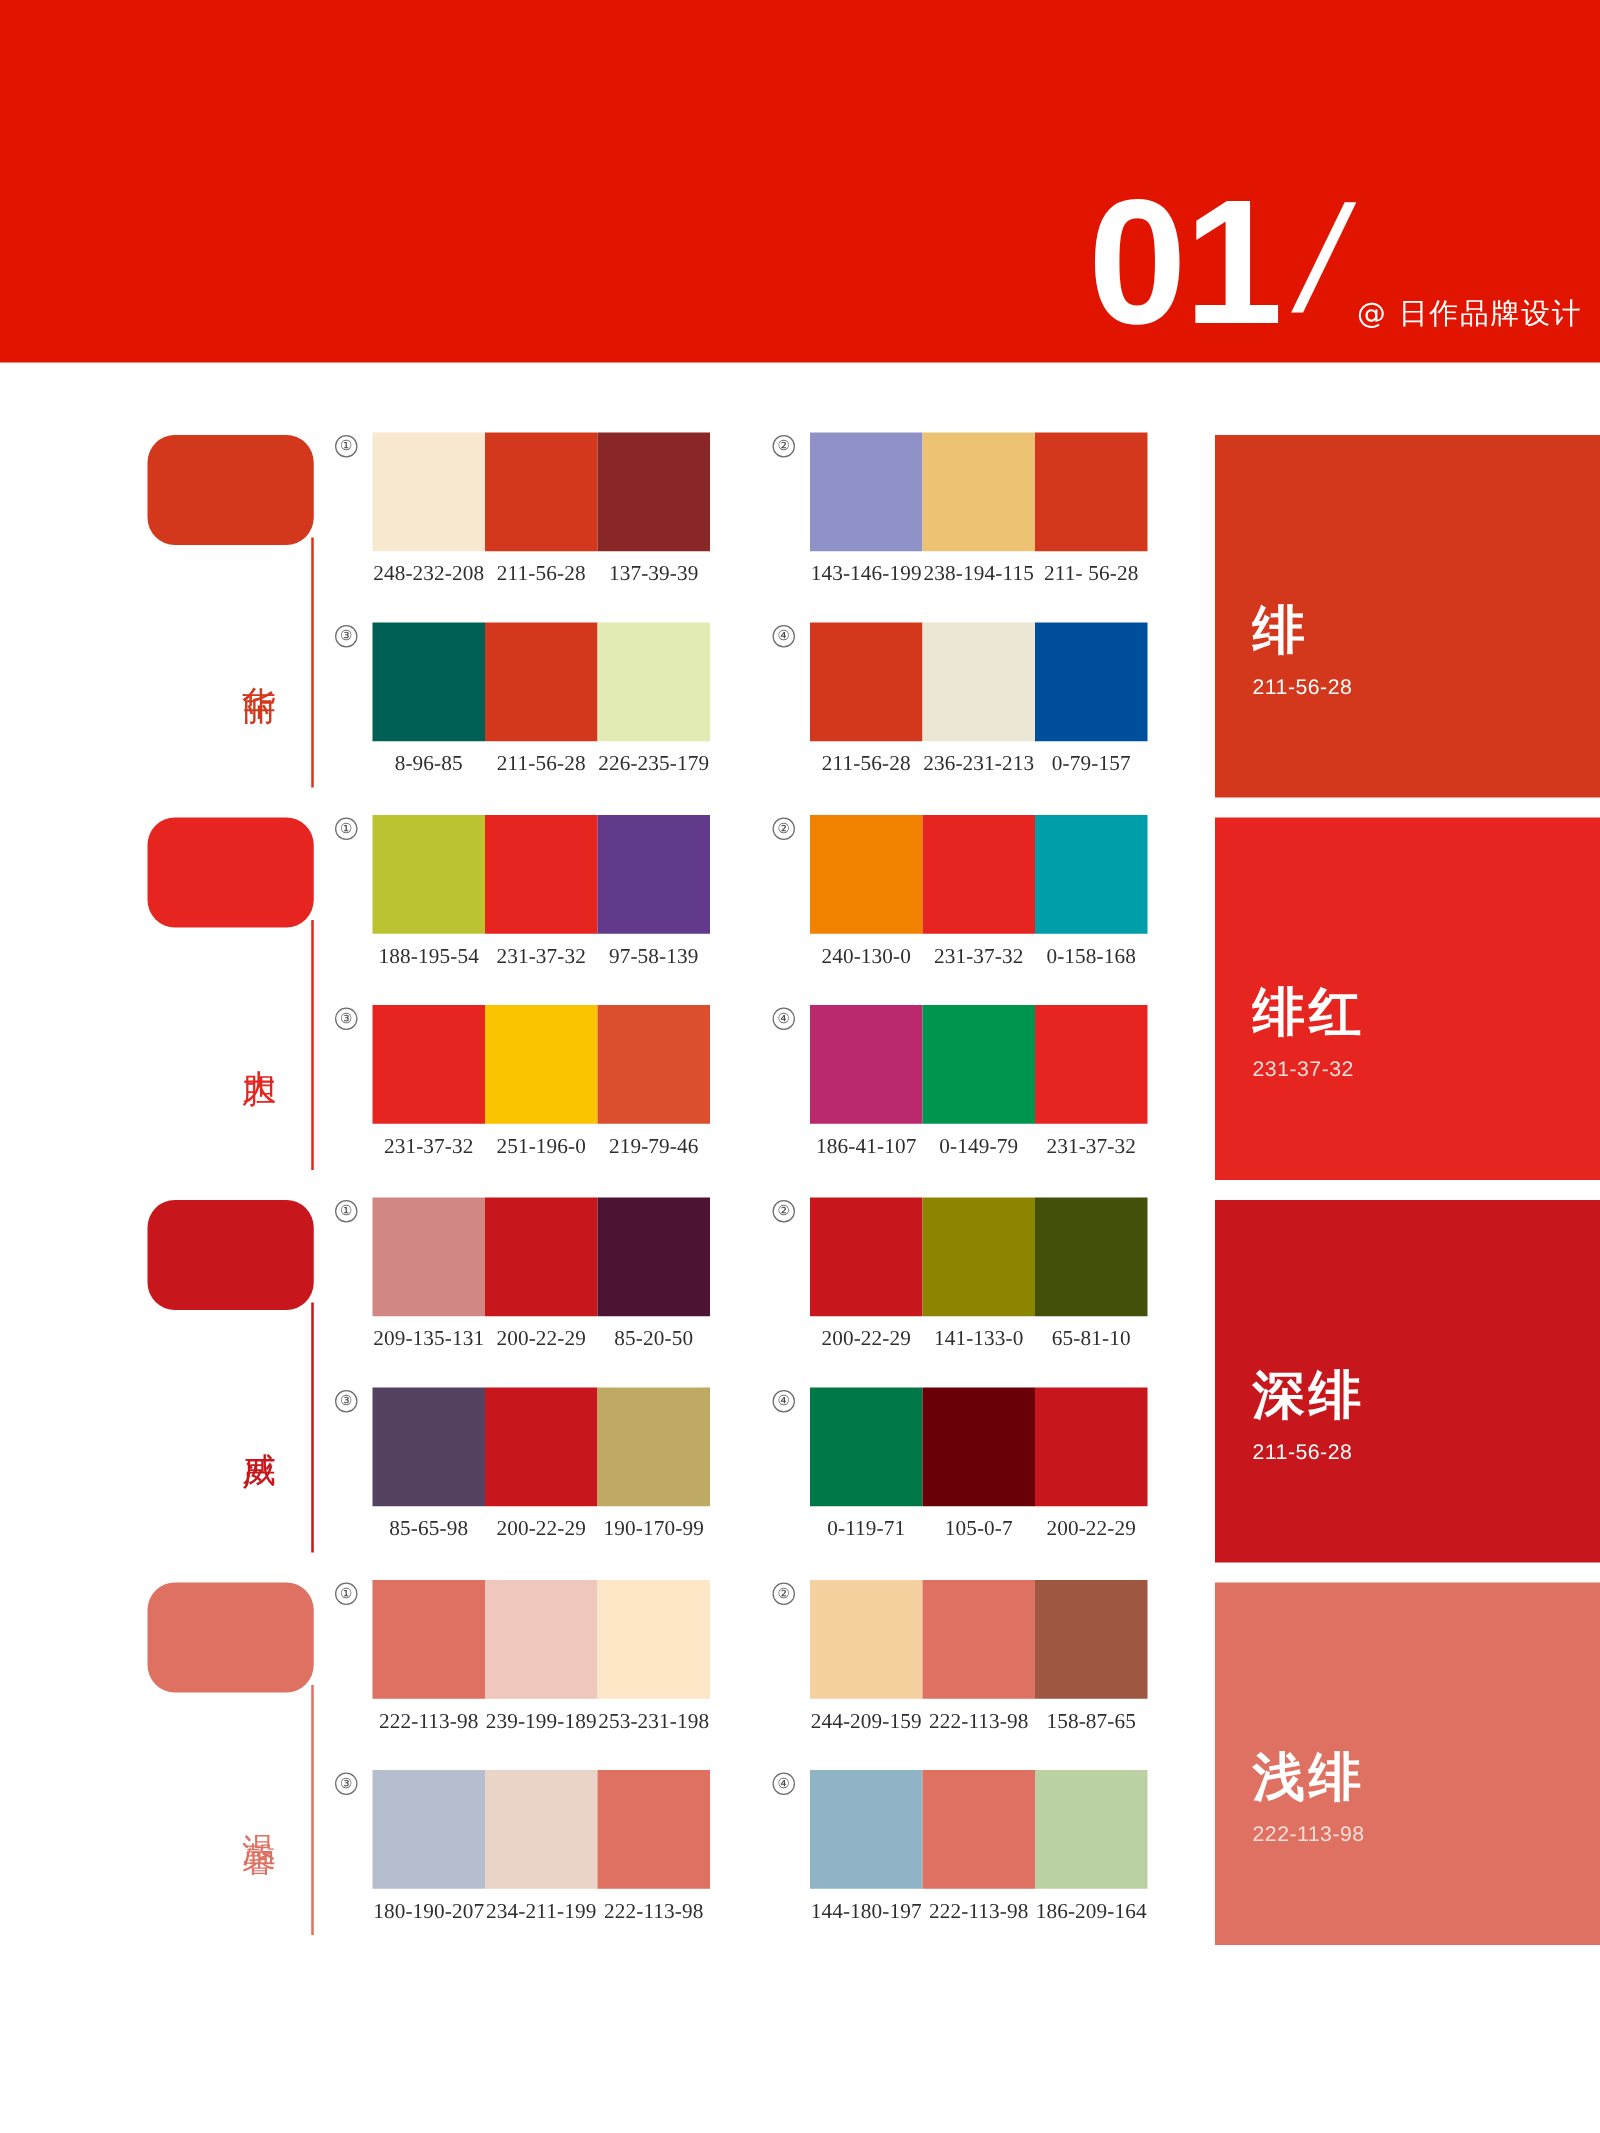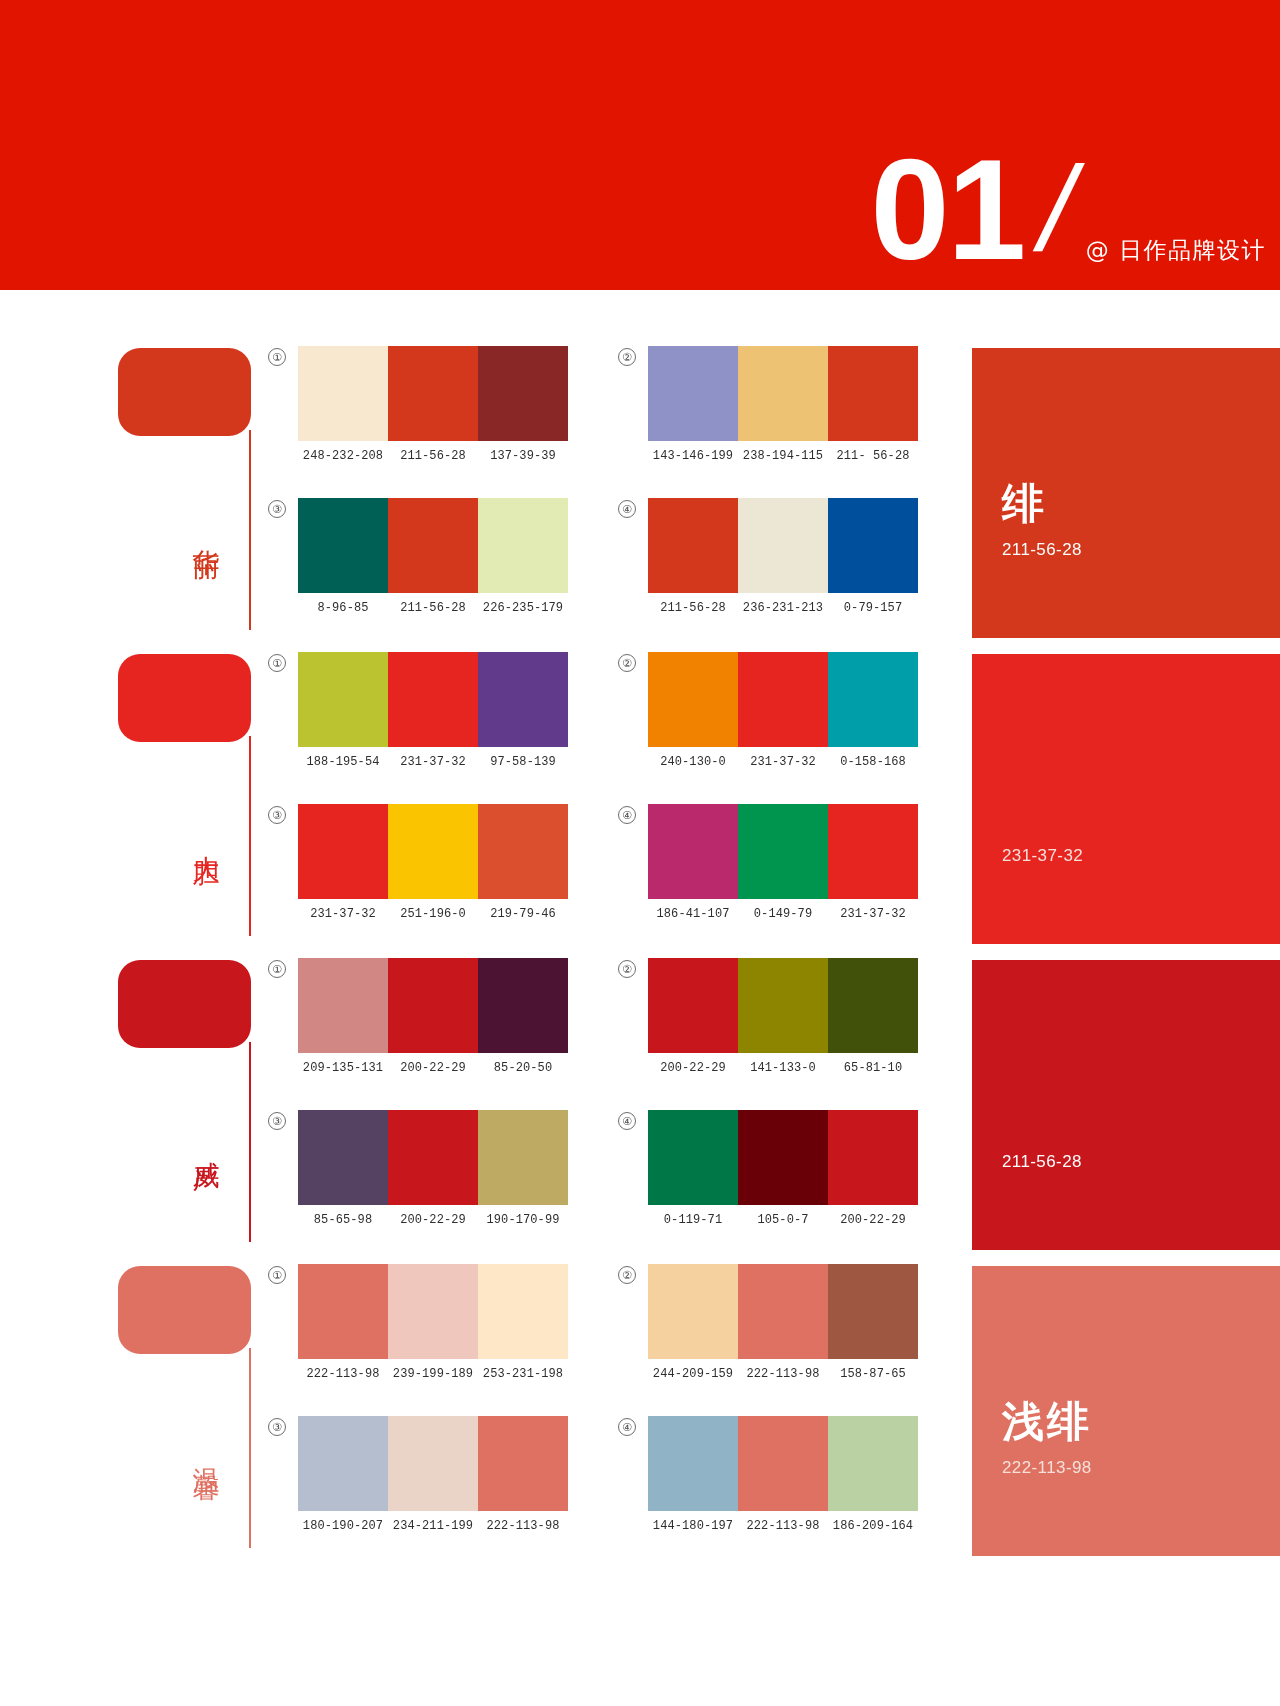--- a/index.html
+++ b/index.html
@@ -167,25 +167,25 @@
   .p-swatches > div { flex: 1 1 0; height: 100%; }
   .p-codes {
     position: absolute;
     left: 30px;
     top: 103px;
     width: 270px;
     display: flex;
   }
   .p-codes > span {
     flex: 1 1 0;
-    font-size: 12px;
+    font-size: 17px;
     color: #2e2e2e;
     text-align: center;
     letter-spacing: 0.1px;
-    font-family: Liberation Mono, monospace;
+    font-family: Liberation Serif, serif;
   }
 
   
   .name-panel {
     position: absolute;
     left: 972px;
     width: 308px;
     height: 290px;
     padding: 0 0 0 30px;
     display: flex;
@@ -346,20 +346,21 @@
               <div style="background: rgb(231, 37, 32);"></div>
             </div>
             <div class="p-codes">
               <span>186-41-107</span>
               <span>0-149-79</span>
               <span>231-37-32</span>
             </div>
           </div>
         </div>
         <div class="name-panel n0" style="background: rgb(231, 37, 32);">
+          <div class="np-name">绯红</div>
           <div class="np-code dim">231-37-32</div>
         </div>
       </div>
       <div class="group g2">
         <div class="chip-col">
           <div class="chip" style="background: rgb(200, 22, 29);"></div>
           <div class="chip-rule" style="background: rgb(200, 22, 29);"></div>
           <div class="vlabel" style="color: rgb(200, 22, 29);">威严</div>
         </div>
         <div class="palettes">
@@ -410,20 +411,21 @@
               <div style="background: rgb(200, 22, 29);"></div>
             </div>
             <div class="p-codes">
               <span>0-119-71</span>
               <span>105-0-7</span>
               <span>200-22-29</span>
             </div>
           </div>
         </div>
         <div class="name-panel n0" style="background: rgb(200, 22, 29);">
+          <div class="np-name">深绯</div>
           <div class="np-code">211-56-28</div>
         </div>
       </div>
       <div class="group g3">
         <div class="chip-col">
           <div class="chip" style="background: rgb(222, 113, 98);"></div>
           <div class="chip-rule" style="background: rgb(222, 113, 98);"></div>
           <div class="vlabel" style="color: rgb(222, 113, 98);">温馨</div>
         </div>
         <div class="palettes">

